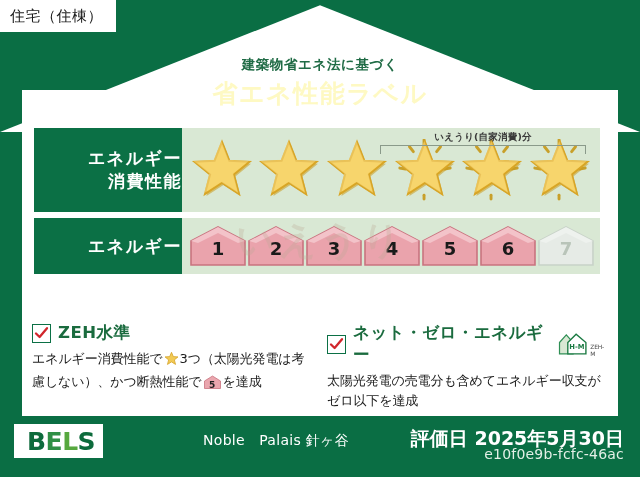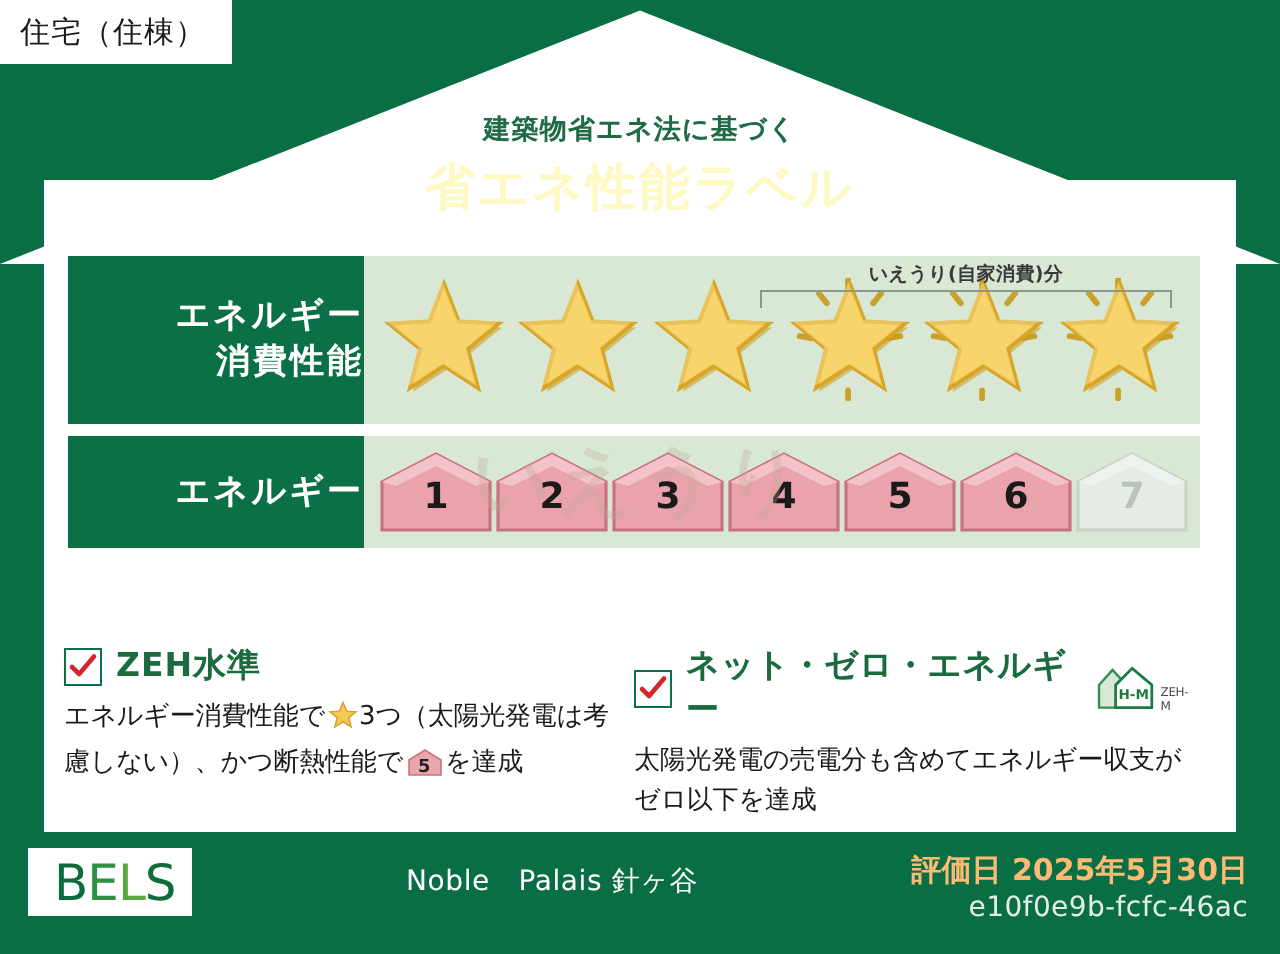--- a/index.html
+++ b/index.html
@@ -125,21 +125,21 @@
   .house-num {
     position: absolute; left: 0; right: 0; top: 13px;
     text-align: center; font-size: 18px; font-weight: bold;
     color: #1a1a1a;
   }
   .house-cell.off .house-num { color: #b9c4b9; }
   
   .criteria {
     position: absolute; z-index: 5;
     left: 32px; top: 322px; width: 576px;
-    display: flex; gap: 4px;
+    display: flex; gap: 14px;
   }
   .crit { width: 281px; }
   .crit-head { display: flex; align-items: center; gap: 7px; }
   .check-box {
     width: 19px; height: 19px; flex: 0 0 19px;
     border: 1.6px solid #0b7045; background: #fff;
     position: relative;
   }
   .check-box svg { position: absolute; left: 1px; top: 1px; }
   .crit-title {
@@ -160,32 +160,32 @@
     text-align: center; font-size: 9px; font-weight: bold; color: #222;
   }
   
   .footer { position: absolute; z-index: 6; left: 0; right: 0; bottom: 0; height: 61px; }
   #bels-plate {
     position: absolute; left: 14px; top: 8px;
     background: #ffffff; height: 34px;
     display: flex; align-items: center; padding: 0 8px 0 6px;
   }
   #bels-jp { font-size: 21px; font-weight: bold; color: #111; letter-spacing: 1px; }
-  #bels-mark { font-size: 25px; font-weight: normal; margin-left: 7px; letter-spacing: -.5px; }
+  #bels-mark { font-size: 25px; font-weight: bold; margin-left: 7px; letter-spacing: -.5px; }
   #bels-mark .b1 { color: #0d6b3c; }
   #bels-mark .b2 { color: #2f8f45; }
   #bels-mark .b3 { color: #57a83f; }
   #bels-mark .b4 { color: #0d6b3c; }
   #property-name {
     position: absolute; left: 203px; top: 16px;
     color: #ffffff; font-size: 14px; letter-spacing: .3px;
   }
   #eval-date {
     position: absolute; right: 16px; top: 10px;
-    color: #fdba74; font-size: 15px; font-weight: bold;
+    color: #ffffff; font-size: 19px; font-weight: bold;
   }
   #eval-id {
     position: absolute; right: 16px; top: 30px;
     color: #e3efe6; font-size: 14px; letter-spacing: .2px;
   }
   
   .watermark {
     position: absolute; z-index: 7;
     left: 0; right: 0; top: 215px;
     text-align: center;

